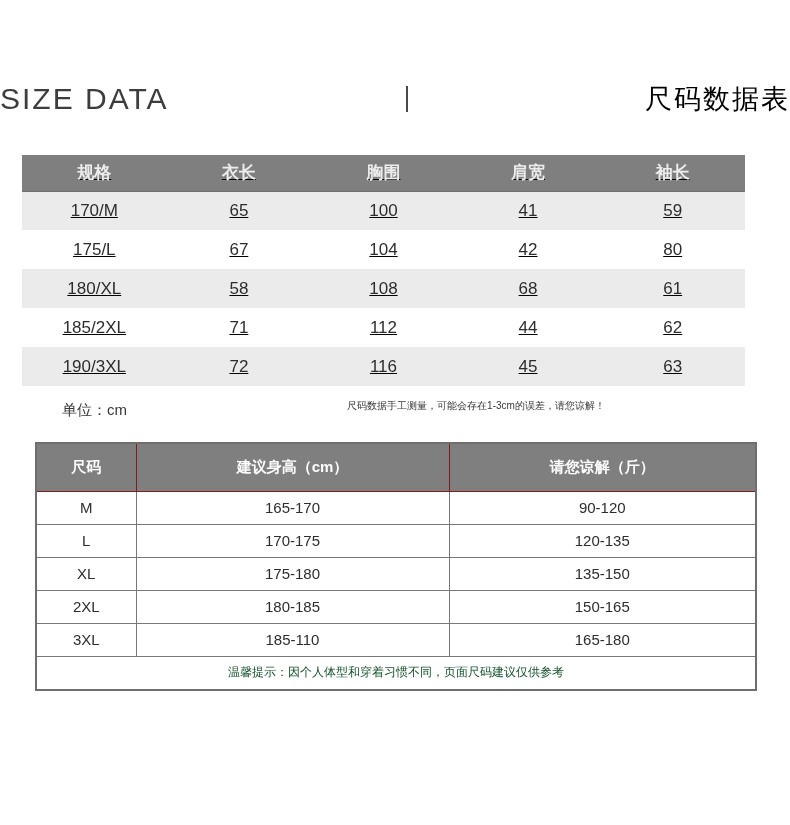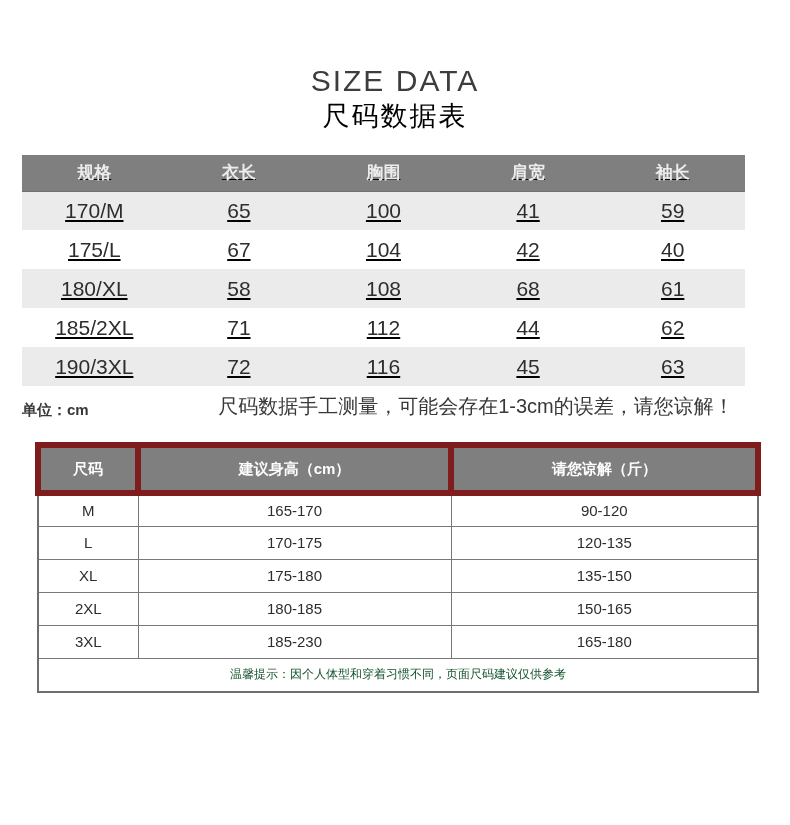--- a/index.html
+++ b/index.html
@@ -6,23 +6,22 @@
   html, body {
     width: 790px; height: 825px;
     background: #ffffff;
     font-family: "Liberation Sans", "DejaVu Sans", sans-serif;
     overflow: hidden;
   }
   .page { width: 790px; height: 825px; position: relative; }
 
   
   .section-title {
-    display: flex; align-items: center; justify-content: center;
+    display: flex; align-items: center; justify-content: space-between;
     color: #3d3d3d;
-    flex-direction: column;
   }
   .section-title .en {
     font-size: 30px; font-weight: 500; letter-spacing: 2px; color: #3d3d3d;
   }
   .section-title .sep {
     display: inline-block; width: 2px; height: 26px;
     background: #4a4a4a; margin: 0 22px;
   }
   .section-title .zh {
     font-size: 27px; font-weight: 500; letter-spacing: 2px; color: #000000;
@@ -35,51 +34,51 @@
     width: 723px; margin-left: 22px; margin-top: 40px;
     border-collapse: collapse; table-layout: fixed; text-decoration: underline;
   }
   .size-data-table th {
     background: #7f7f7f; color: #ececec;
     height: 36px; font-size: 17px; font-weight: 600;
     text-align: center; vertical-align: middle;
     border-bottom: 1px solid #6f6f6f;
   }
   .size-data-table td {
-    height: 39px; font-size: 21px; color: #2d2d2d;
+    height: 39px; font-size: 17px; color: #2d2d2d;
     text-align: center; vertical-align: middle;
   }
   .size-data-table tr.alt td { background: #ebebeb; }
 
   
   .unit-note-row {
     width: 723px; margin-left: 22px; height: 40px;
     display: flex; align-items: center;
   }
   .unit-note-row .unit {
-    width: 145px; text-align: left;
-    font-size: 15px; font-weight: 700; color: #383838; margin-top: 8px;
+    width: 145px; text-align: center;
+    font-size: 15px; font-weight: 400; color: #383838; margin-top: 8px;
   }
   .unit-note-row .note {
     flex: 1; text-align: center;
-    font-size: 20px; font-weight: 500; color: #383838;
+    font-size: 10px; font-weight: 500; color: #383838;
     padding-left: 40px;
   }
 
   
   .size-ref-table {
     width: 720px; margin-left: 35px; margin-top: 16px;
     border-collapse: collapse; table-layout: fixed;
     border: 2px solid #6e6e6e;
   }
   .size-ref-table th {
     background: #7f7f7f; color: #fdfdfd;
     height: 48px; font-size: 15px; font-weight: 600;
     text-align: center; vertical-align: middle;
-    border: 6px solid #7f1d1d;
+    border: 1px solid #7f1d1d;
   }
   .size-ref-table td {
     height: 33px; font-size: 15px; color: #2d2d2d;
     text-align: center; vertical-align: middle;
     border: 1px solid #787878; background: #ffffff;
   }
   .size-ref-table .col-size   { width: 100px; }
   .size-ref-table .col-height { width: 313px; }
   .size-ref-table .col-weight { width: 307px; }
   .size-ref-table td.footer-note {
@@ -113,21 +112,21 @@
         <td>65</td>
         <td>100</td>
         <td>41</td>
         <td>59</td>
       </tr>
       <tr>
         <td>175/L</td>
         <td>67</td>
         <td>104</td>
         <td>42</td>
-        <td>40</td>
+        <td>80</td>
       </tr>
       <tr class="alt">
         <td>180/XL</td>
         <td>58</td>
         <td>108</td>
         <td>68</td>
         <td>61</td>
       </tr>
       <tr>
         <td>185/2XL</td>
@@ -176,21 +175,21 @@
         <td>175-180</td>
         <td>135-150</td>
       </tr>
       <tr>
         <td>2XL</td>
         <td>180-185</td>
         <td>150-165</td>
       </tr>
       <tr>
         <td>3XL</td>
-        <td>185-230</td>
+        <td>185-110</td>
         <td>165-180</td>
       </tr>
       <tr>
         <td class="footer-note" colspan="3">温馨提示：因个人体型和穿着习惯不同，页面尺码建议仅供参考</td>
       </tr>
     </tbody>
   </table>
 
 </div>
 

